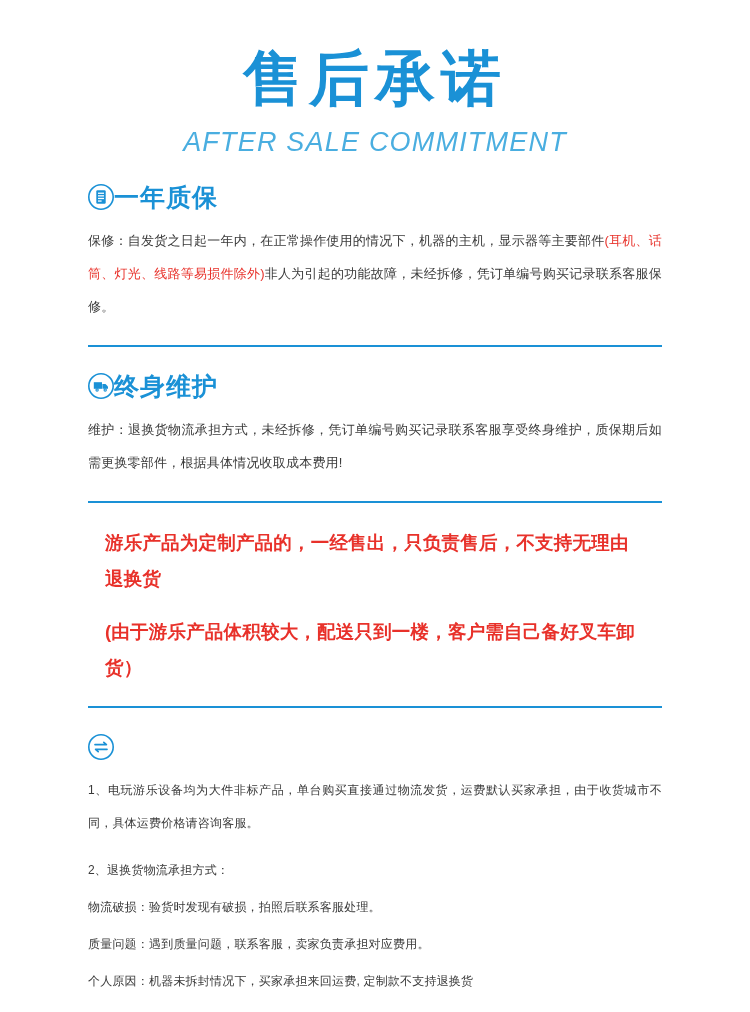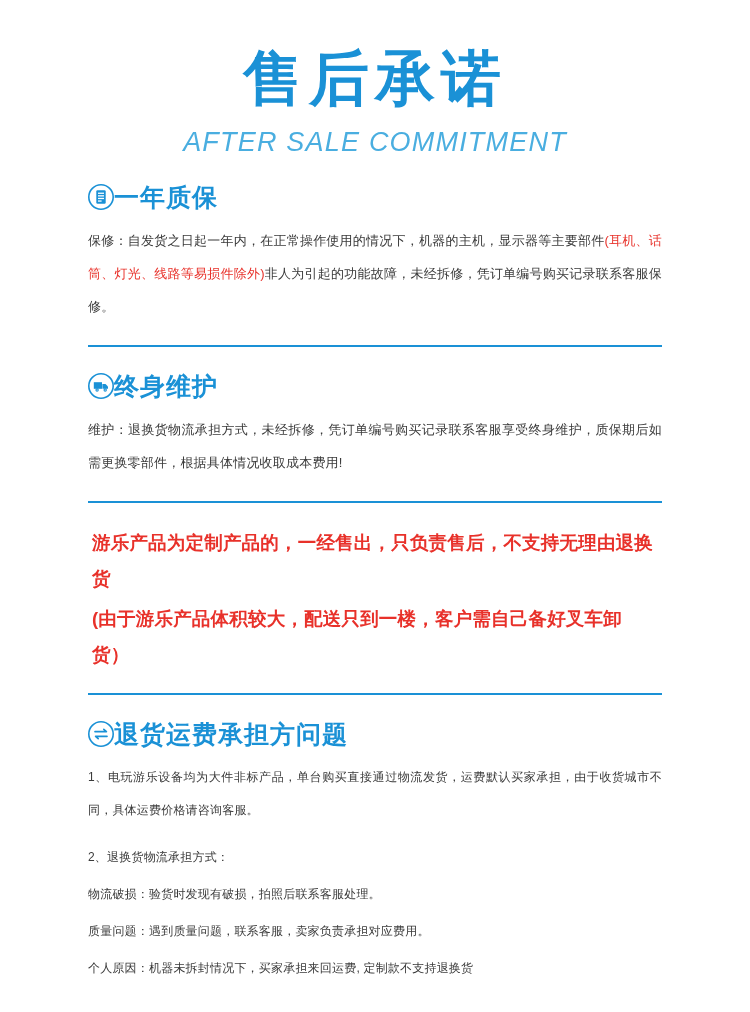--- a/index.html
+++ b/index.html
@@ -88,21 +88,21 @@
   
   .notice {
     padding: 0 36px;
     margin-top: 22px;
     color: #e8312a;
     font-size: 18.5px;
     font-weight: bold;
     line-height: 36px;
     letter-spacing: 0.2px;
   }
-  .notice p { margin: 4px; }
+  .notice p { margin: 17px; }
 
   
   .ship-body {
     margin-top: 14px;
     padding: 0 36px;
     font-size: 12px;
     line-height: 33px;
     color: #3a3a3a;
     letter-spacing: 0.2px;
     text-align: justify;
@@ -172,21 +172,20 @@
 
   <div class="section">
     <div class="section-head">
       <span class="sec-icon">
         <svg viewBox="0 0 26 26" width="26" height="26" xmlns="http://www.w3.org/2000/svg">
           <circle cx="13" cy="13" r="12.2" fill="none" stroke="#1a91d6" stroke-width="1.6"></circle>
           <path d="M7 10.6h11.4l-2.6-2.3" fill="none" stroke="#1a91d6" stroke-width="1.7" stroke-linecap="round" stroke-linejoin="round"></path>
           <path d="M19 15.3H7.6l2.6 2.3" fill="none" stroke="#1a91d6" stroke-width="1.7" stroke-linecap="round" stroke-linejoin="round"></path>
         </svg>
       </span>
-      <span class="section-title">退货运费承担方问题</span>
     </div>
     <div class="ship-body">
       <p>1、电玩游乐设备均为大件非标产品，单台购买直接通过物流发货，运费默认买家承担，由于收货城市不同，具体运费价格请咨询客服。</p>
       <p class="ship-gap">2、退换货物流承担方式：</p>
       <p class="ship-line">物流破损：验货时发现有破损，拍照后联系客服处理。</p>
       <p class="ship-line">质量问题：遇到质量问题，联系客服，卖家负责承担对应费用。</p>
       <p class="ship-line">个人原因：机器未拆封情况下，买家承担来回运费, 定制款不支持退换货</p>
     </div>
   </div>
 

